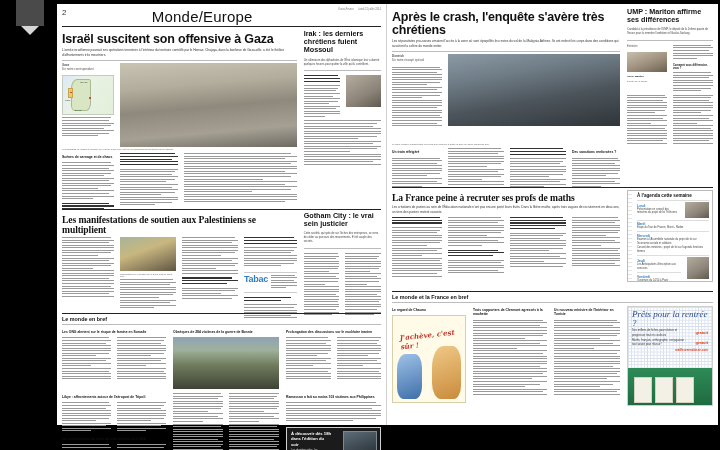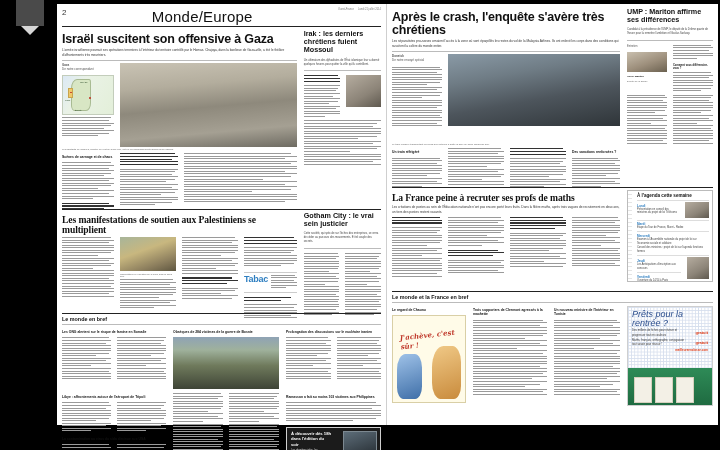--- a/index.html
+++ b/index.html
@@ -109,21 +109,21 @@
   .agenda .bookmark { position: absolute; left: -1px; top: 0; bottom: 0; width: 5px;
       background: repeating-linear-gradient(180deg,#fff 0 3px,#e5e5e5 3px 4px); }
 
   
   .ad { position: relative; overflow: hidden; border: 1px solid #cfcfcf; }
   .ad-rentree { background: #fff; }
   .ad-rentree .grid { position: absolute; inset: 0;
       background-image: linear-gradient(#cfd9ea 0.4px, transparent 0.4px),
                         linear-gradient(90deg,#cfd9ea 0.4px, transparent 0.4px);
       background-size: 3.2px 3.2px; opacity: .85; }
-  .ad-rentree .script { position: relative; font-family: Liberation Sans, sans-serif;
+  .ad-rentree .script { position: relative; font-family: Liberation Serif, serif;
       font-style: italic; font-size: 9px; color: #2d4f8e; padding: 3px 4px 0; line-height: 1; }
   .ad-rentree .line { position: relative; font-size: 2.8px; color: #333; padding: 0 4px; line-height: 1.7; }
   .ad-rentree .gratis { color: #e03a14; font-weight: 700; font-size: 4px; }
   .ad-rentree .site { position: relative; text-align: right; font-size: 3px; font-weight: 700;
       color: #e03a14; padding: 1px 4px 0; }
   .ad-rentree .books { position: absolute; left: 0; right: 0; bottom: 0; height: 38%;
       background: linear-gradient(180deg,#2e8b57 0%,#1f6b41 100%); }
   .ad-rentree .books .bk { position: absolute; bottom: 2px; width: 18px; height: 26px;
       background: #f3f0e6; border: .5px solid #d6d0bd; }
 

